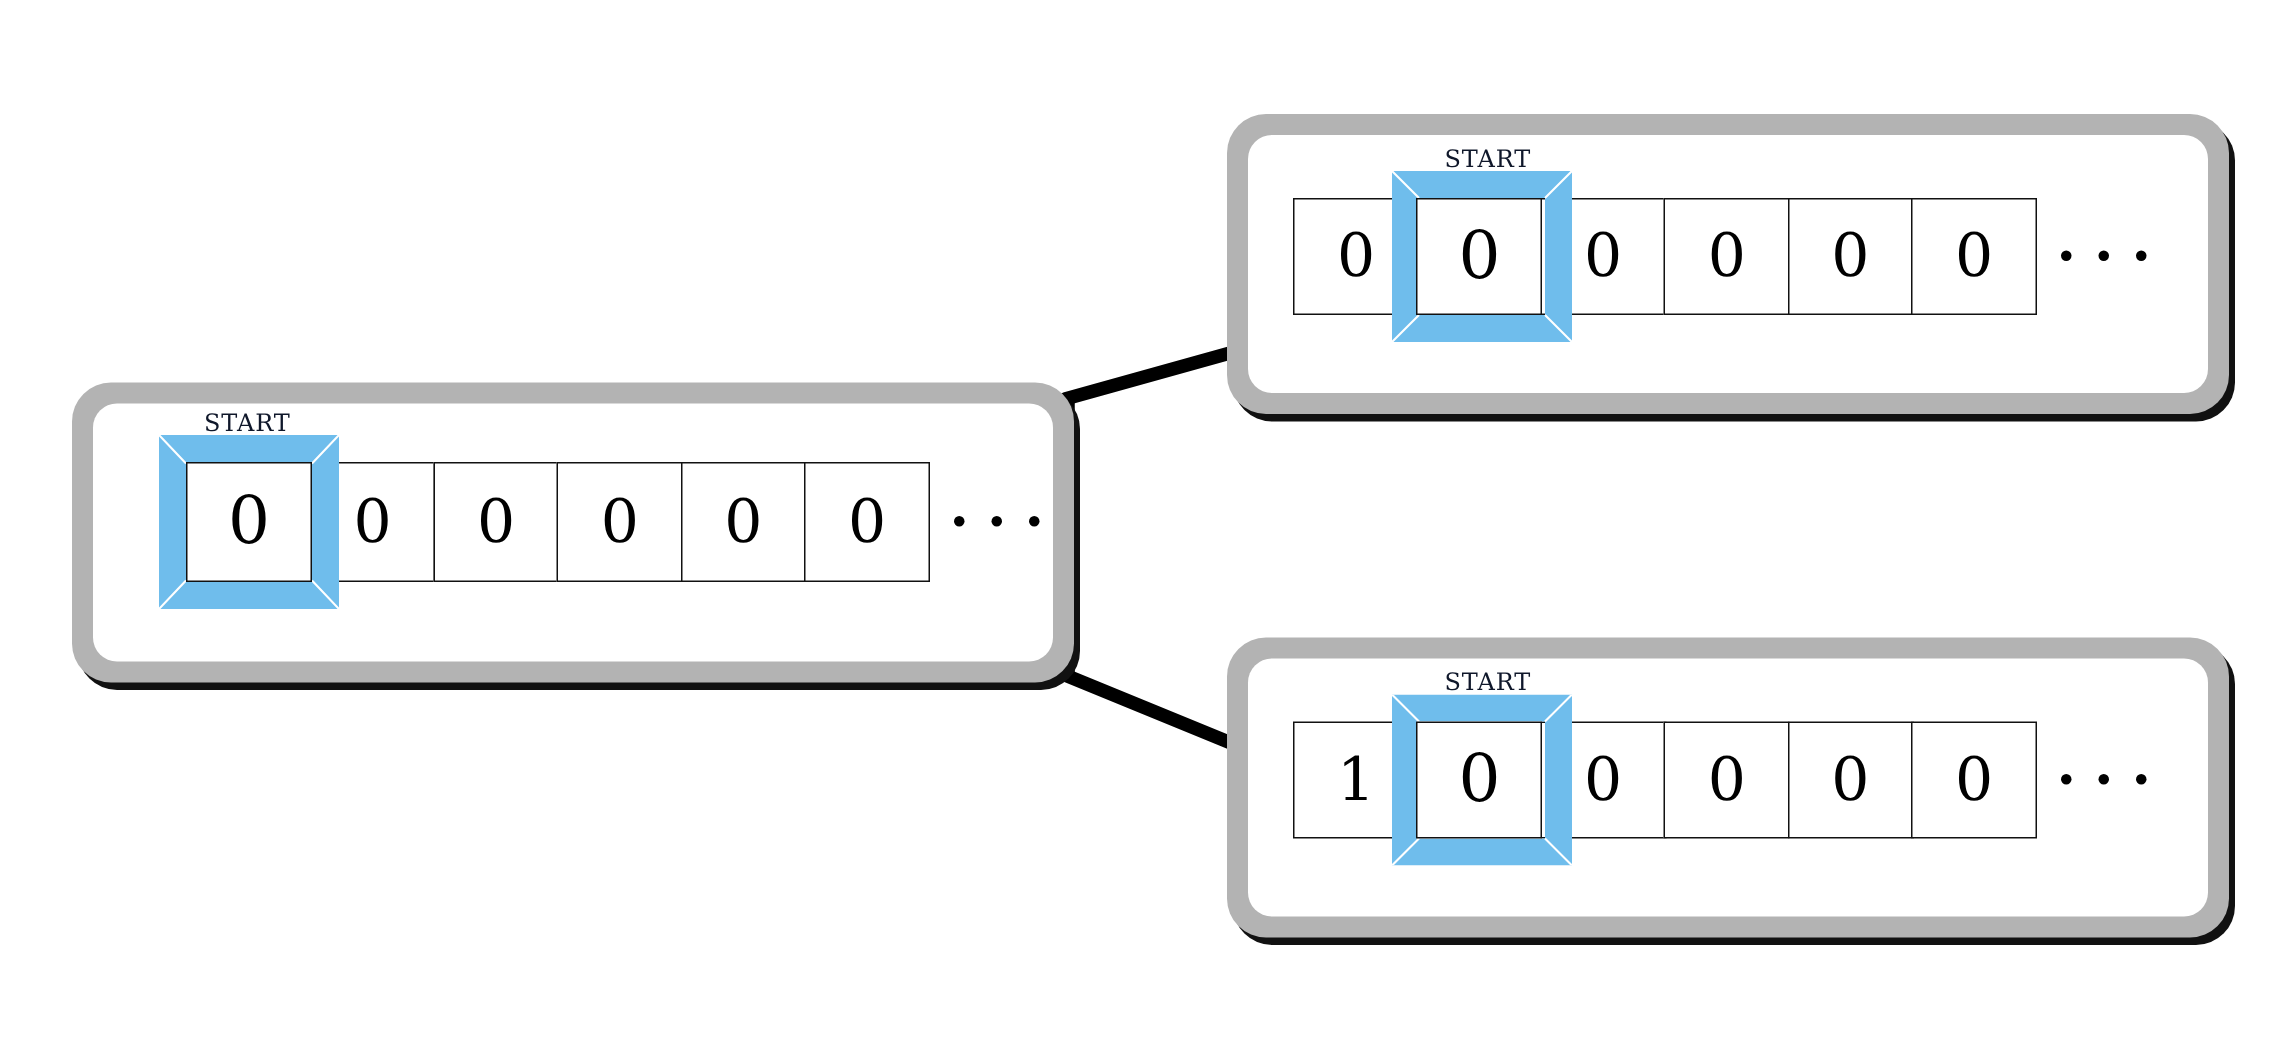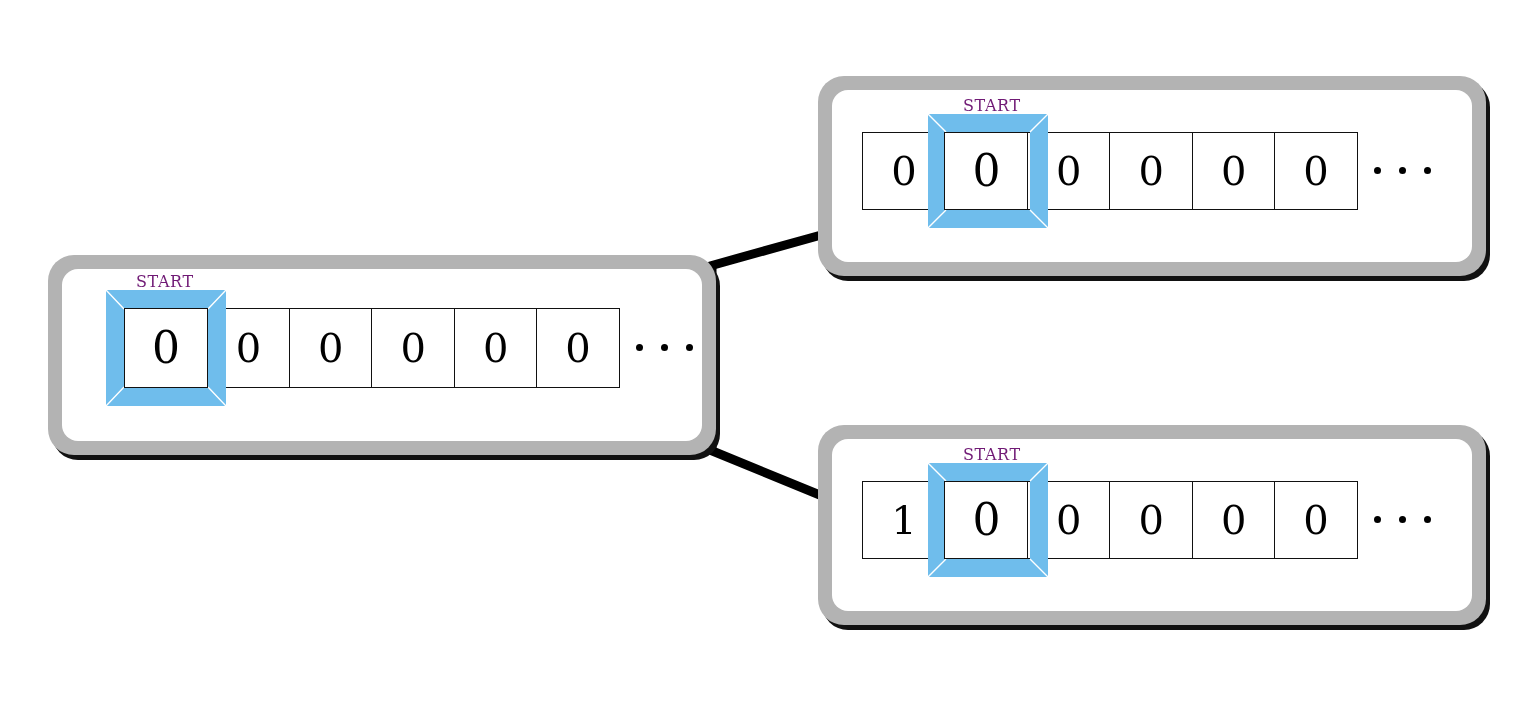--- a/index.html
+++ b/index.html
@@ -83,21 +83,21 @@
   }
   .frame svg { display: block; }
 
   
   .start-label {
     position: absolute;
     z-index: 5;
     font-family: "DejaVu Serif", "Liberation Serif", serif;
     font-variant: small-caps;
     letter-spacing: 0.6px;
-    color: #701a75;
+    color: #0f172a;
     white-space: nowrap;
   }
 
   
   .ellipsis {
     position: absolute;
     display: flex;
     align-items: center;
     gap: 18px;
     z-index: 3;

